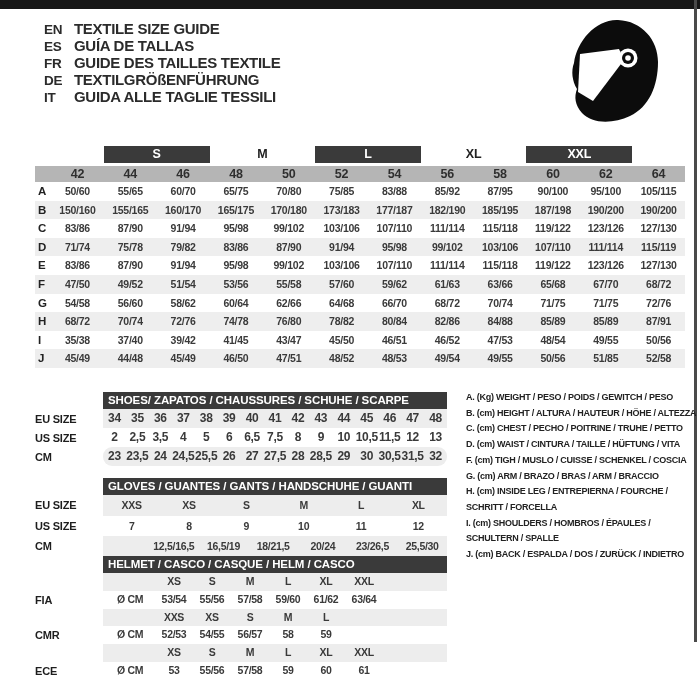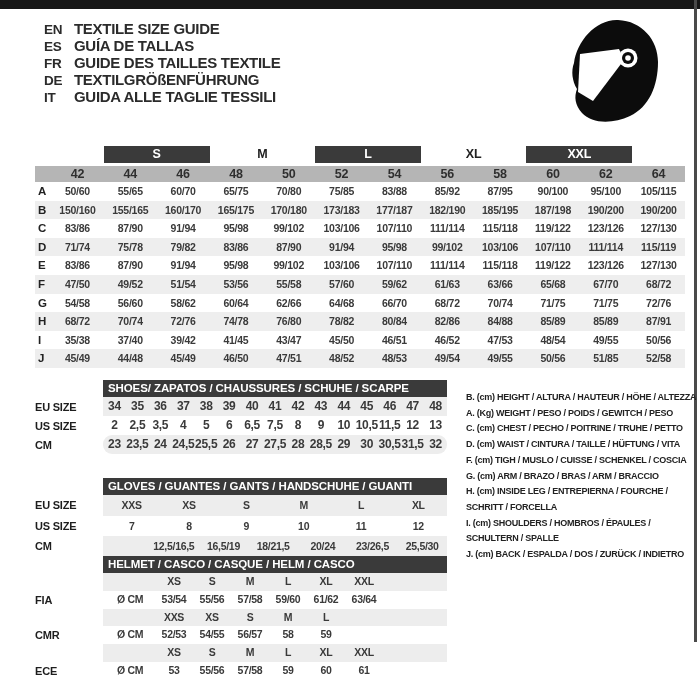--- a/index.html
+++ b/index.html
@@ -27,21 +27,21 @@
   .band-cell.dark{background:#3a3a3a;color:#fff}
   #size-row{height:16px;background:#b5b5b5}
   #size-row .cell{font-weight:bold;font-size:12.5px;line-height:16px;text-align:center;color:#2f2f2f;letter-spacing:-.2px}
   .m-row{height:18.6px}
   .m-row.stripe{background:#eeeeee}
   .m-row .cell{font-weight:bold;font-size:10.5px;line-height:18.6px;text-align:center;letter-spacing:-.25px;color:#3a3a3a}
   .m-row .letter{font-size:11.5px;text-align:left;padding-left:3px;color:#222}
 
   
   .sub-block{position:absolute;left:35px;width:412px}
-  #shoes{top:380px}
+  #shoes{top:392px}
   #gloves{top:478px}
   #helmet-block{top:556px}
   .sub-row{display:flex}
   .sub-row.data{align-items:stretch}
   .sub-label{width:68px;flex:none;font-weight:bold;font-size:11px;color:#1e1e1e;display:flex;align-items:center;letter-spacing:-.2px}
   .sub-title{flex:1;background:#3a3a3a;color:#fff;font-weight:bold;font-size:11.5px;height:17px;line-height:17px;padding-left:5px;letter-spacing:-.1px;white-space:nowrap;overflow:hidden}
   .sub-values{flex:1;display:grid}
   .sub-values.stripe{background:#ededed}
   .sub-values .cell{text-align:center;font-weight:bold;letter-spacing:-.3px;color:#3a3a3a}
   #shoes .sub-row.data{height:19px}
@@ -457,22 +457,22 @@
           <div class="cell">57/58</div>
           <div class="cell">59</div>
           <div class="cell">60</div>
           <div class="cell">61</div>
         </div>
       </div>
     </div>
 </div>
 
 <div id="legend">
+    <div class="legend-line">A. (Kg) WEIGHT / PESO / POIDS / GEWITCH / PESO</div>
     <div class="legend-line">B. (cm) HEIGHT / ALTURA / HAUTEUR / HÖHE / ALTEZZA</div>
-    <div class="legend-line">A. (Kg) WEIGHT / PESO / POIDS / GEWITCH / PESO</div>
     <div class="legend-line">C. (cm) CHEST / PECHO / POITRINE / TRUHE / PETTO</div>
     <div class="legend-line">D. (cm) WAIST / CINTURA / TAILLE / HÜFTUNG / VITA</div>
     <div class="legend-line">F. (cm) TIGH / MUSLO / CUISSE / SCHENKEL / COSCIA</div>
     <div class="legend-line">G. (cm) ARM / BRAZO / BRAS / ARM / BRACCIO</div>
     <div class="legend-line">H. (cm) INSIDE LEG / ENTREPIERNA / FOURCHE /</div>
     <div class="legend-line">SCHRITT / FORCELLA</div>
     <div class="legend-line">I. (cm) SHOULDERS / HOMBROS / ÉPAULES /</div>
     <div class="legend-line">SCHULTERN / SPALLE</div>
     <div class="legend-line">J. (cm) BACK / ESPALDA / DOS / ZURÜCK / INDIETRO</div>
   </div>

